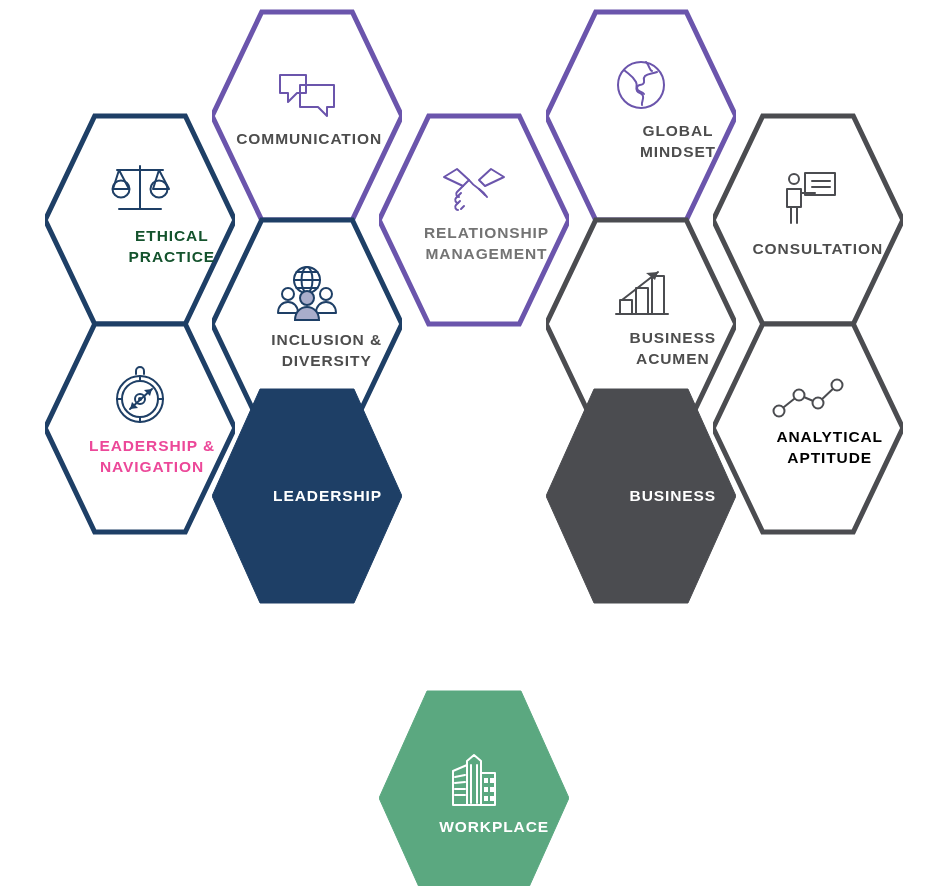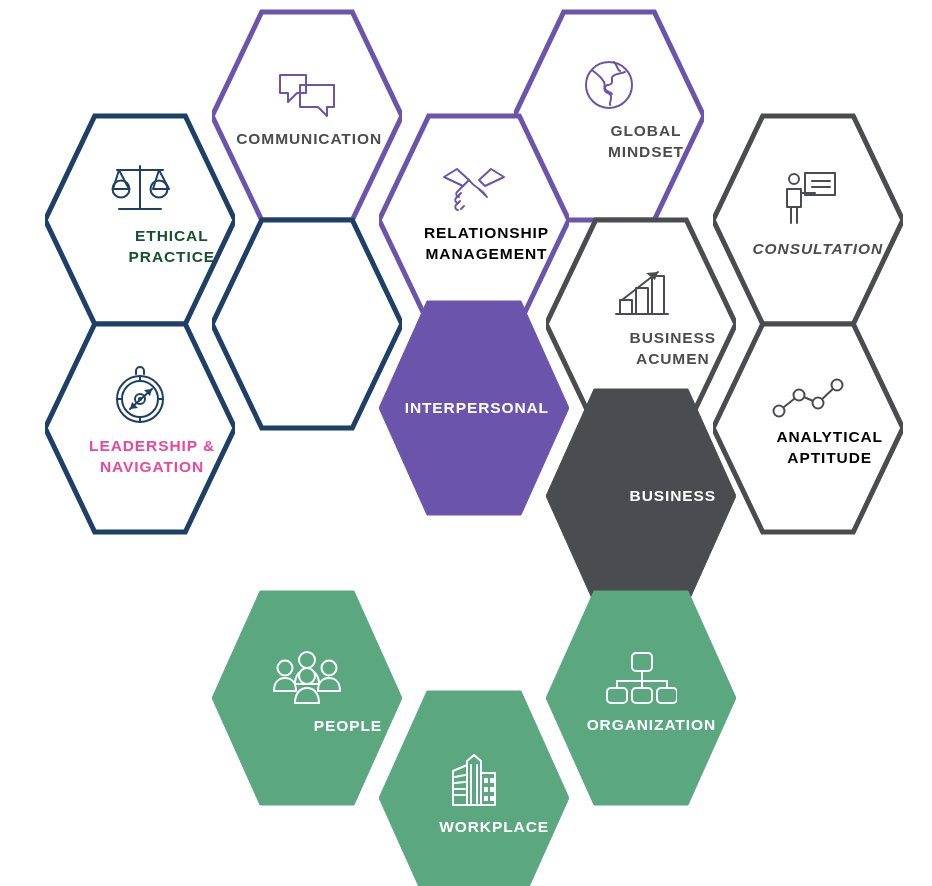--- a/index.html
+++ b/index.html
@@ -64,21 +64,21 @@
         <path d="M 49.70 4.00 L 140.30 4.00 L 189.80 108.00 L 140.30 212.00 L 49.70 212.00 L 0.20 108.00 Z" fill="#FFFFFF" stroke="#6B55AC" stroke-width="5" stroke-linejoin="miter"></path>
       </svg>
       <div class="hexinner">
         <span class="icon"><svg width="62" height="50" viewBox="0 0 62 50">
             <path fill="none" stroke="#6B55AC" stroke-width="2" stroke-linecap="round" stroke-linejoin="round" d="M4 4 h26 v18 h-9 l-9 9 v-9 H4 Z"></path>
             <path fill="none" stroke="#6B55AC" stroke-width="2" stroke-linecap="round" stroke-linejoin="round" d="M24 14 h34 v22 h-7 v9 l-9 -9 H24 Z"></path>
           </svg></span>
         <div class="label" style="color: rgb(77, 77, 77);">COMMUNICATION</div>
       </div>
     </div>
-    <div class="hex shift-up" style="left: 514px; top: 8px;">
+    <div class="hex shift-up" style="left: 546px; top: 8px;">
       <svg class="shape" viewBox="0 0 190 216">
         <path d="M 49.70 4.00 L 140.30 4.00 L 189.80 108.00 L 140.30 212.00 L 49.70 212.00 L 0.20 108.00 Z" fill="#FFFFFF" stroke="#6B55AC" stroke-width="5" stroke-linejoin="miter"></path>
       </svg>
       <div class="hexinner">
         <span class="icon"><svg width="56" height="56" viewBox="0 0 56 56">
             <circle cx="28" cy="28" r="23" fill="none" stroke="#6B55AC" stroke-width="2" stroke-linecap="round" stroke-linejoin="round"></circle>
             <path fill="none" stroke="#6B55AC" stroke-width="2" stroke-linecap="round" stroke-linejoin="round" d="M11 13 c6 5 9 6 12 12 c2 4 -1 6 1 9 c2 3 5 1 6 5 c1 4 -2 6 -1 9"></path>
             <path fill="none" stroke="#6B55AC" stroke-width="2" stroke-linecap="round" stroke-linejoin="round" d="M44 15 c-5 2 -9 1 -12 4 c-3 3 1 6 -2 8 c-3 2 -6 0 -6 4 c0 4 5 3 7 6"></path>
             <path fill="none" stroke="#6B55AC" stroke-width="2" stroke-linecap="round" stroke-linejoin="round" d="M33 5 c4 4 3 8 6 9"></path>
           </svg></span>
@@ -112,25 +112,25 @@
         <span class="icon"><svg width="70" height="52" viewBox="0 0 70 52">
             <path fill="none" stroke="#6B55AC" stroke-width="2" stroke-linecap="round" stroke-linejoin="round" d="M5 14 L18 6 L30 17 L24 23 Z"></path>
             <path fill="none" stroke="#6B55AC" stroke-width="2" stroke-linecap="round" stroke-linejoin="round" d="M65 14 L52 6 L40 17 L46 23 Z"></path>
             <path fill="none" stroke="#6B55AC" stroke-width="2" stroke-linecap="round" stroke-linejoin="round" d="M30 17 c3 4 7 7 10 9 c3 2 6 5 8 8"></path>
             <path fill="none" stroke="#6B55AC" stroke-width="2" stroke-linecap="round" stroke-linejoin="round" d="M24 23 l-6 6 c-2 2 0 5 2 5"></path>
             <path fill="none" stroke="#6B55AC" stroke-width="2" stroke-linecap="round" stroke-linejoin="round" d="M22 30 l-5 5 c-2 2 0 5 2 5"></path>
             <path fill="none" stroke="#6B55AC" stroke-width="2" stroke-linecap="round" stroke-linejoin="round" d="M21 38 l-4 4 c-2 2 0 5 2 5"></path>
             <path fill="none" stroke="#6B55AC" stroke-width="2" stroke-linecap="round" stroke-linejoin="round" d="M25 43 l-3 3"></path>
             <path fill="none" stroke="#6B55AC" stroke-width="2" stroke-linecap="round" stroke-linejoin="round" d="M40 26 l6 6"></path>
           </svg></span>
-        <div class="label" style="color: #000000;">RELATIONSHIP
+        <div class="label" style="color: #737373;">RELATIONSHIP
 MANAGEMENT</div>
       </div>
     </div>
-    <div class="hex shift-up" style="left: 713px; top: 112px; font-style: italic;">
+    <div class="hex shift-up" style="left: 713px; top: 112px;">
       <svg class="shape" viewBox="0 0 190 216">
         <path d="M 49.70 4.00 L 140.30 4.00 L 189.80 108.00 L 140.30 212.00 L 49.70 212.00 L 0.20 108.00 Z" fill="#FFFFFF" stroke="#4B4C50" stroke-width="5" stroke-linejoin="miter"></path>
       </svg>
       <div class="hexinner">
         <span class="icon"><svg width="62" height="62" viewBox="0 0 62 62">
             <rect x="28" y="4" width="30" height="22" fill="none" stroke="#4B4C50" stroke-width="2" stroke-linecap="round" stroke-linejoin="round"></rect>
             <line x1="35" y1="12" x2="53" y2="12" fill="none" stroke="#4B4C50" stroke-width="2" stroke-linecap="round" stroke-linejoin="round"></line>
             <line x1="35" y1="18" x2="53" y2="18" fill="none" stroke="#4B4C50" stroke-width="2" stroke-linecap="round" stroke-linejoin="round"></line>
             <circle cx="17" cy="10" r="5" fill="none" stroke="#4B4C50" stroke-width="2" stroke-linecap="round" stroke-linejoin="round"></circle>
             <path fill="none" stroke="#4B4C50" stroke-width="2" stroke-linecap="round" stroke-linejoin="round" d="M10 20 h14 v18 h-14 Z"></path>
@@ -138,20 +138,37 @@
             <line x1="14" y1="38" x2="14" y2="54" fill="none" stroke="#4B4C50" stroke-width="2" stroke-linecap="round" stroke-linejoin="round"></line>
             <line x1="20" y1="38" x2="20" y2="54" fill="none" stroke="#4B4C50" stroke-width="2" stroke-linecap="round" stroke-linejoin="round"></line>
           </svg></span>
         <div class="label" style="color: rgb(77, 77, 77);">CONSULTATION</div>
       </div>
     </div>
     <div class="hex shift-up" style="left: 212px; top: 216px;">
       <svg class="shape" viewBox="0 0 190 216">
         <path d="M 49.70 4.00 L 140.30 4.00 L 189.80 108.00 L 140.30 212.00 L 49.70 212.00 L 0.20 108.00 Z" fill="#FFFFFF" stroke="#1E3F66" stroke-width="5" stroke-linejoin="miter"></path>
       </svg>
+      <div class="hexinner">
+        <span class="icon"><svg width="66" height="58" viewBox="0 0 66 58">
+            <circle cx="33" cy="16" r="13" fill="none" stroke="#1E3F66" stroke-width="2" stroke-linecap="round" stroke-linejoin="round"></circle>
+            <ellipse cx="33" cy="16" rx="5.5" ry="13" fill="none" stroke="#1E3F66" stroke-width="2" stroke-linecap="round" stroke-linejoin="round"></ellipse>
+            <line x1="20" y1="16" x2="46" y2="16" fill="none" stroke="#1E3F66" stroke-width="2" stroke-linecap="round" stroke-linejoin="round"></line>
+            <line x1="22.5" y1="8" x2="43.5" y2="8" fill="none" stroke="#1E3F66" stroke-width="2" stroke-linecap="round" stroke-linejoin="round"></line>
+            <line x1="22.5" y1="24" x2="43.5" y2="24" fill="none" stroke="#1E3F66" stroke-width="2" stroke-linecap="round" stroke-linejoin="round"></line>
+            <circle cx="14" cy="30" r="6" fill="none" stroke="#1E3F66" stroke-width="2" stroke-linecap="round" stroke-linejoin="round"></circle>
+            <path fill="none" stroke="#1E3F66" stroke-width="2" stroke-linecap="round" stroke-linejoin="round" d="M4 49 c0-7 4.5-11 10-11 c5.5 0 10 4 10 11 Z"></path>
+            <circle cx="52" cy="30" r="6" fill="none" stroke="#1E3F66" stroke-width="2" stroke-linecap="round" stroke-linejoin="round"></circle>
+            <path fill="none" stroke="#1E3F66" stroke-width="2" stroke-linecap="round" stroke-linejoin="round" d="M42 49 c0-7 4.5-11 10-11 c5.5 0 10 4 10 11 Z"></path>
+            <circle cx="33" cy="34" r="7" fill="#A9ADCB" stroke="#1E3F66" stroke-width="2"></circle>
+            <path d="M21 56 c0-8 5.5-13 12-13 c6.5 0 12 5 12 13 Z" fill="#A9ADCB" stroke="#1E3F66" stroke-width="2"></path>
+          </svg></span>
+        <div class="label" style="color: rgb(77, 77, 77);">INCLUSION &amp;
+DIVERSITY</div>
+      </div>
     </div>
     <div class="hex shift-up" style="left: 546px; top: 216px;">
       <svg class="shape" viewBox="0 0 190 216">
         <path d="M 49.70 4.00 L 140.30 4.00 L 189.80 108.00 L 140.30 212.00 L 49.70 212.00 L 0.20 108.00 Z" fill="#FFFFFF" stroke="#4B4C50" stroke-width="5" stroke-linejoin="miter"></path>
       </svg>
       <div class="hexinner">
         <span class="icon"><svg width="58" height="54" viewBox="0 0 58 54">
             <line x1="4" y1="48" x2="56" y2="48" fill="none" stroke="#4B4C50" stroke-width="2" stroke-linecap="round" stroke-linejoin="round"></line>
             <rect x="8" y="34" width="12" height="14" fill="none" stroke="#4B4C50" stroke-width="2" stroke-linecap="round" stroke-linejoin="round"></rect>
             <rect x="24" y="22" width="12" height="26" fill="none" stroke="#4B4C50" stroke-width="2" stroke-linecap="round" stroke-linejoin="round"></rect>
@@ -195,71 +212,34 @@
             <polyline fill="none" stroke="#4B4C50" stroke-width="2" stroke-linecap="round" stroke-linejoin="round" points="9,36 29,20 48,28 67,10"></polyline>
             <circle cx="9" cy="36" r="5.5" fill="#ffffff" stroke="#4B4C50" stroke-width="2"></circle>
             <circle cx="29" cy="20" r="5.5" fill="#ffffff" stroke="#4B4C50" stroke-width="2"></circle>
             <circle cx="48" cy="28" r="5.5" fill="#ffffff" stroke="#4B4C50" stroke-width="2"></circle>
             <circle cx="67" cy="10" r="5.5" fill="#ffffff" stroke="#4B4C50" stroke-width="2"></circle>
           </svg></span>
         <div class="label" style="color: #000000;">ANALYTICAL
 APTITUDE</div>
       </div>
     </div>
-    <div class="hex center-only" style="left: 379px; top: 300px;">
-      <svg class="shape" viewBox="0 0 190 216">
-        <path d="M 48.05 1.00 L 141.95 1.00 L 189.95 108.00 L 141.95 215.00 L 48.05 215.00 L 0.05 108.00 Z" fill="#6B55AC" stroke="#6B55AC" stroke-width="1"></path>
-      </svg>
-      <div class="hexinner">
-        <div class="label on-fill">INTERPERSONAL</div>
+    <div class="hex center-only" style="left: 212px; top: 388px;">
+      <svg class="shape" viewBox="0 0 190 216">
+        <path d="M 48.05 1.00 L 141.95 1.00 L 189.95 108.00 L 141.95 215.00 L 48.05 215.00 L 0.05 108.00 Z" fill="#1E3F66" stroke="#1E3F66" stroke-width="1"></path>
+      </svg>
+      <div class="hexinner">
+        <div class="label on-fill">LEADERSHIP</div>
       </div>
     </div>
     <div class="hex center-only" style="left: 546px; top: 388px;">
       <svg class="shape" viewBox="0 0 190 216">
         <path d="M 48.05 1.00 L 141.95 1.00 L 189.95 108.00 L 141.95 215.00 L 48.05 215.00 L 0.05 108.00 Z" fill="#4B4C50" stroke="#4B4C50" stroke-width="1"></path>
       </svg>
       <div class="hexinner">
         <div class="label on-fill">BUSINESS</div>
-      </div>
-    </div>
-    <div class="hex shift-up" style="left: 212px; top: 590px;">
-      <svg class="shape" viewBox="0 0 190 216">
-        <path d="M 48.05 1.00 L 141.95 1.00 L 189.95 108.00 L 141.95 215.00 L 48.05 215.00 L 0.05 108.00 Z" fill="#5BA880" stroke="#5BA880" stroke-width="1"></path>
-      </svg>
-      <div class="hexinner">
-        <span class="icon"><svg width="78" height="60" viewBox="0 0 78 60">
-            <circle cx="39" cy="12" r="8" fill="none" stroke="#FFFFFF" stroke-width="2" stroke-linecap="round" stroke-linejoin="round"></circle>
-            <path fill="none" stroke="#FFFFFF" stroke-width="2" stroke-linecap="round" stroke-linejoin="round" d="M27 36 c0-9 5-14 12-14 c7 0 12 5 12 14 Z"></path>
-            <circle cx="17" cy="20" r="7.5" fill="none" stroke="#FFFFFF" stroke-width="2" stroke-linecap="round" stroke-linejoin="round"></circle>
-            <path fill="none" stroke="#FFFFFF" stroke-width="2" stroke-linecap="round" stroke-linejoin="round" d="M6 43 c0-9 5-13 11-13 c6 0 11 4 11 13 Z"></path>
-            <circle cx="61" cy="20" r="7.5" fill="none" stroke="#FFFFFF" stroke-width="2" stroke-linecap="round" stroke-linejoin="round"></circle>
-            <path fill="none" stroke="#FFFFFF" stroke-width="2" stroke-linecap="round" stroke-linejoin="round" d="M50 43 c0-9 5-13 11-13 c6 0 11 4 11 13 Z"></path>
-            <circle cx="39" cy="28" r="8" fill="#5BA880" stroke="#FFFFFF" stroke-width="2"></circle>
-            <path d="M27 55 c0-10 5.5-15 12-15 c6.5 0 12 5 12 15 Z" fill="#5BA880" stroke="#FFFFFF" stroke-width="2"></path>
-          </svg></span>
-        <div class="label on-fill">PEOPLE</div>
-      </div>
-    </div>
-    <div class="hex shift-up" style="left: 546px; top: 590px;">
-      <svg class="shape" viewBox="0 0 190 216">
-        <path d="M 48.05 1.00 L 141.95 1.00 L 189.95 108.00 L 141.95 215.00 L 48.05 215.00 L 0.05 108.00 Z" fill="#5BA880" stroke="#5BA880" stroke-width="1"></path>
-      </svg>
-      <div class="hexinner">
-        <span class="icon"><svg width="72" height="58" viewBox="0 0 72 58">
-            <rect x="27" y="4" width="20" height="18" rx="4" fill="none" stroke="#FFFFFF" stroke-width="2" stroke-linecap="round" stroke-linejoin="round"></rect>
-            <line x1="37" y1="22" x2="37" y2="32" fill="none" stroke="#FFFFFF" stroke-width="2" stroke-linecap="round" stroke-linejoin="round"></line>
-            <line x1="12" y1="32" x2="62" y2="32" fill="none" stroke="#FFFFFF" stroke-width="2" stroke-linecap="round" stroke-linejoin="round"></line>
-            <line x1="12" y1="32" x2="12" y2="39" fill="none" stroke="#FFFFFF" stroke-width="2" stroke-linecap="round" stroke-linejoin="round"></line>
-            <line x1="37" y1="32" x2="37" y2="39" fill="none" stroke="#FFFFFF" stroke-width="2" stroke-linecap="round" stroke-linejoin="round"></line>
-            <line x1="62" y1="32" x2="62" y2="39" fill="none" stroke="#FFFFFF" stroke-width="2" stroke-linecap="round" stroke-linejoin="round"></line>
-            <rect x="2" y="39" width="20" height="15" rx="4" fill="none" stroke="#FFFFFF" stroke-width="2" stroke-linecap="round" stroke-linejoin="round"></rect>
-            <rect x="27" y="39" width="20" height="15" rx="4" fill="none" stroke="#FFFFFF" stroke-width="2" stroke-linecap="round" stroke-linejoin="round"></rect>
-            <rect x="52" y="39" width="20" height="15" rx="4" fill="none" stroke="#FFFFFF" stroke-width="2" stroke-linecap="round" stroke-linejoin="round"></rect>
-          </svg></span>
-        <div class="label on-fill">ORGANIZATION</div>
       </div>
     </div>
     <div class="hex shift-up" style="left: 379px; top: 690px;">
       <svg class="shape" viewBox="0 0 190 216">
         <path d="M 48.05 1.00 L 141.95 1.00 L 189.95 108.00 L 141.95 215.00 L 48.05 215.00 L 0.05 108.00 Z" fill="#5BA880" stroke="#5BA880" stroke-width="1"></path>
       </svg>
       <div class="hexinner">
         <span class="icon"><svg width="62" height="62" viewBox="0 0 62 62">
             <path fill="none" stroke="#FFFFFF" stroke-width="2" stroke-linecap="round" stroke-linejoin="round" d="M24 14 l7 -6 l7 6 v44 h-14 Z"></path>
             <line x1="28" y1="18" x2="28" y2="56" fill="none" stroke="#FFFFFF" stroke-width="2" stroke-linecap="round" stroke-linejoin="round"></line>

